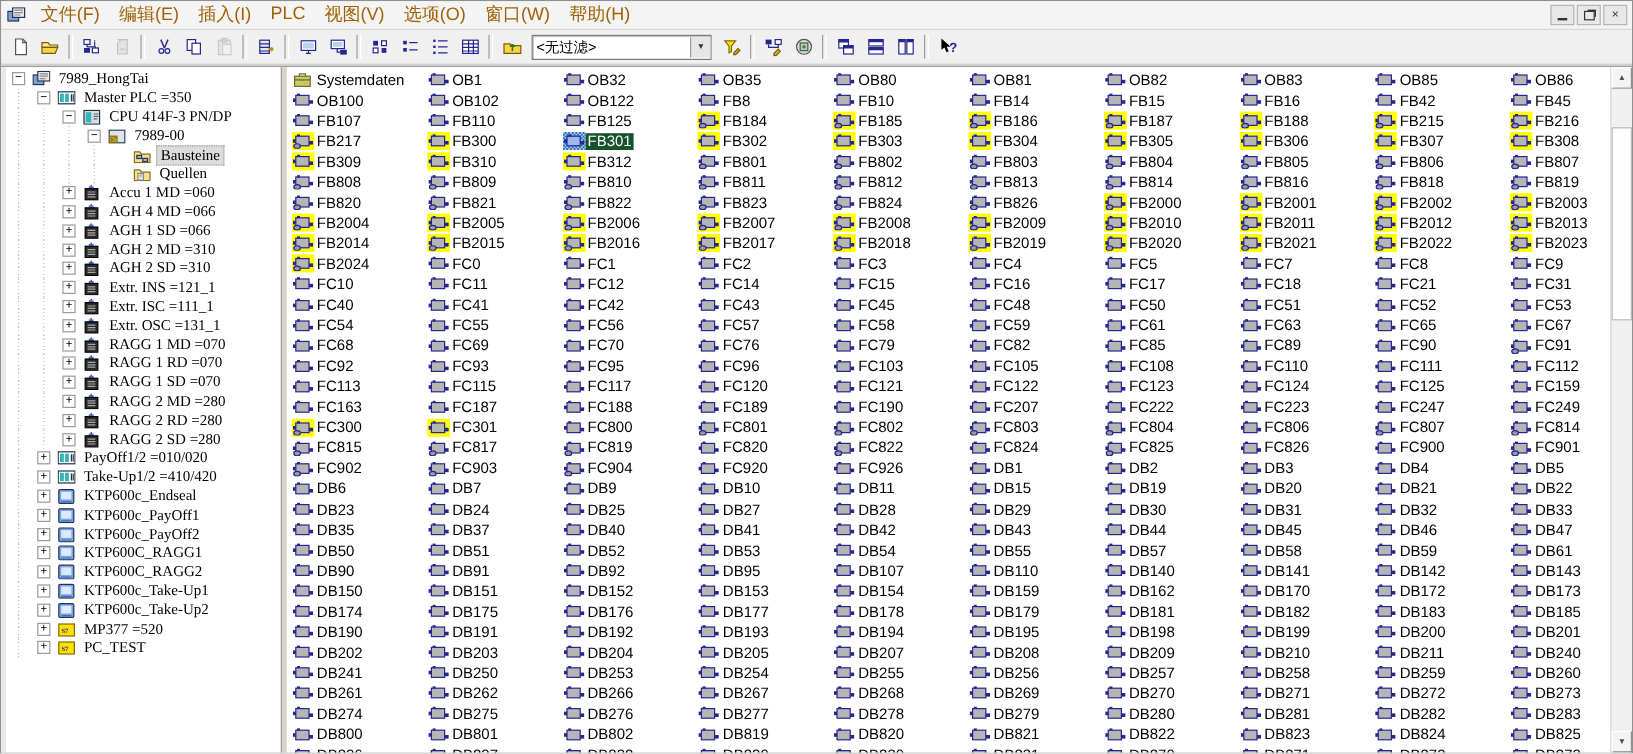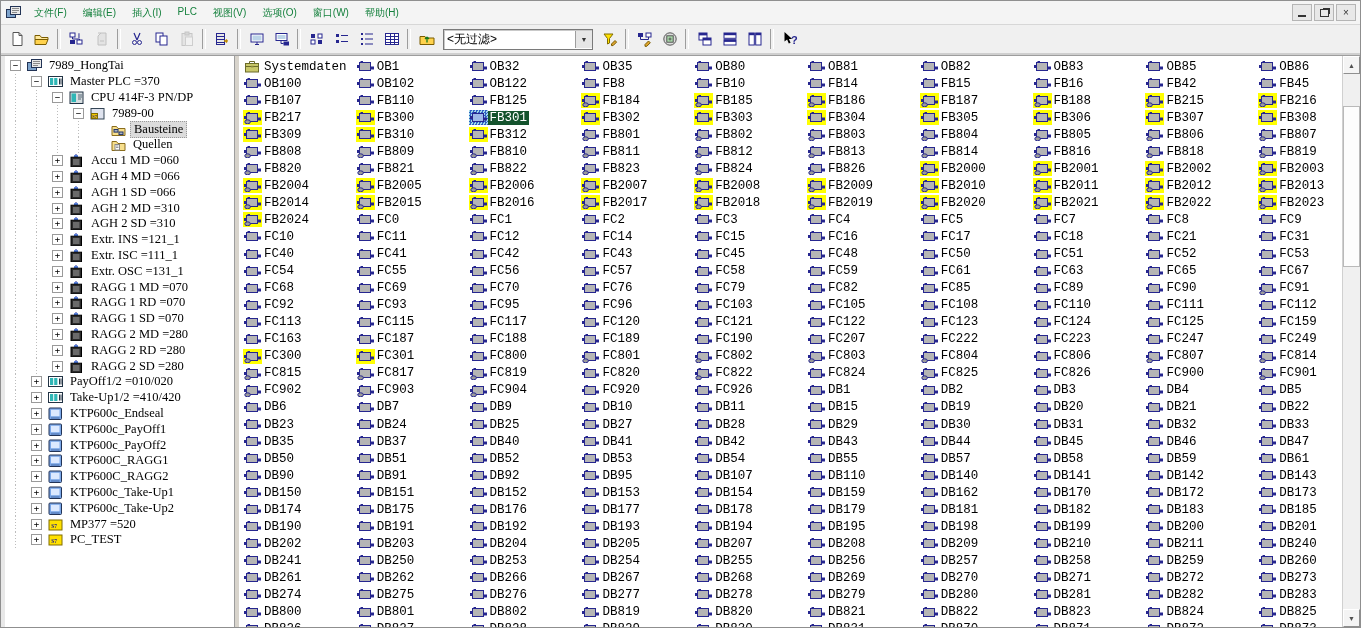--- a/index.html
+++ b/index.html
@@ -2,21 +2,21 @@
 <html><head>
 <meta charset="utf-8">
 <style>
   html,body{margin:0;padding:0;}
   body{width:1361px;height:628px;overflow:hidden;background:#f0f0f0;
        font-family:"Liberation Sans",sans-serif;-webkit-font-smoothing:none;}
   .window{width:1361px;height:628px;display:flex;flex-direction:column;border:1px solid #8f8f8f;box-sizing:border-box;}
   
   .menubar{height:23px;display:flex;align-items:center;background:#f4f4f4;border-bottom:1px solid #d7d7d7;flex:0 0 auto;}
   .appicon{width:20px;height:18px;margin:0 2px 0 3px;display:flex;align-items:center;justify-content:center;}
-  .menu-item{font-size:10px;color:#15803d;padding:3px 8px;cursor:default;white-space:nowrap;}
+  .menu-item{font-size:15px;color:#a16207;padding:3px 8px;cursor:default;white-space:nowrap;}
   .winbtns{margin-left:auto;display:flex;align-items:center;gap:2px;padding-right:4px;}
   .winbtn{width:18px;height:15px;border:1px solid #b5b5b5;background:#e8e8e8;display:flex;align-items:center;justify-content:center;font-size:10px;color:#333;line-height:1;}
   .glyph-min{width:8px;border-bottom:2px solid #333;height:6px;}
   .glyph-rest{width:7px;height:6px;border:1px solid #333;box-shadow:2px -2px 0 -1px #333;}
   
   .toolbar{height:28px;display:flex;align-items:center;background:#f0f0f0;border-bottom:2px solid #cfcfcf;padding:0 3px;flex:0 0 auto;}
   .tbtn{width:23px;height:22px;display:flex;align-items:center;justify-content:center;border:1px solid #f0f0f0;}
   .tbtn.disabled svg{opacity:.38;filter:grayscale(1);}
   .tsep{width:2px;height:20px;border-left:1px solid #9d9d9d;border-right:1px solid #fff;margin:0 3px;}
   .filterbox{width:148px;height:19px;background:#fff;border:1px solid #7a7a7a;box-shadow:inset 1px 1px 0 #c9c9c9;
@@ -32,21 +32,21 @@
   .trow{height:15.8px;display:flex;align-items:center;font-family:"Liberation Serif",serif;font-size:12.5px;white-space:nowrap;}
   .guide{width:21px;height:100%;flex:0 0 21px;background:repeating-linear-gradient(to bottom,#bdbdbd 0 1px,transparent 1px 3px);background-size:1px 100%;background-position:10px 0;background-repeat:no-repeat;}
   .expcell{width:21px;flex:0 0 21px;display:flex;align-items:center;justify-content:center;}
   .expbox{width:9px;height:9px;border:1px solid #9a9a9a;background:#fff;display:flex;align-items:center;justify-content:center;
           font-family:"DejaVu Sans Mono",monospace;font-size:9px;line-height:7px;color:#000;}
   .ticon{width:16px;height:14px;margin-right:4px;display:flex;align-items:center;justify-content:center;}
   .tlabel{padding:0 3px;}
   .tlabel.tsel{background:#dcdcdc;border:1px dotted #9a9a9a;}
   
   .grid{flex:1;display:grid;grid-template-columns:repeat(10,112.8px);grid-auto-rows:17.05px;
-        padding:2px 0 0 3px;overflow:hidden;font-family:Liberation Mono, monospace;font-size:12.5px;}
+        padding:2px 0 0 3px;overflow:hidden;font-family:Liberation Sans, sans-serif;font-size:12.5px;}
   .cell{display:flex;align-items:center;white-space:nowrap;overflow:hidden;}
   .icoWrap{width:19px;height:15px;display:flex;align-items:center;justify-content:center;flex:0 0 19px;}
   .icoWrap.yel{background:#ffff00;}
   .icoWrap.selIco{background:repeating-conic-gradient(#2f5fc4 0% 25%,#9fd8e8 0% 50%);background-size:3px 3px;}
   .blbl{padding:0 2px;}
   .cell.sel .blbl{background:#14532d;color:#fff;}
   
   .vscroll{width:17px;flex:0 0 17px;background:#f0f0f0;border-left:1px solid #d0d0d0;display:flex;flex-direction:column;}
   .sbtn{height:16px;flex:0 0 16px;background:#f4f4f4;border:1px solid #fff;border-right-color:#8f8f8f;border-bottom-color:#8f8f8f;display:flex;align-items:center;justify-content:center;font-size:7px;color:#505050;}
   .strack{flex:1;position:relative;background:#f0f0f0;}
@@ -282,21 +282,21 @@
             <span class="expbox">−</span>
           </span>
           <span class="ticon">
             <svg width="15" height="13" viewBox="0 0 15 13">
               <rect x="0.5" y="1.5" width="14" height="10" fill="#fff" stroke="#223344"></rect>
               <rect x="2" y="3" width="3.2" height="7" fill="#2fb6b6"></rect>
               <rect x="6.2" y="3" width="3.2" height="7" fill="#2fb6b6"></rect>
               <path d="M11.5 3.5v6M13 3.5v6" stroke="#223344"></path>
             </svg>
           </span>
-          <span class="tlabel">Master PLC =370</span>
+          <span class="tlabel">Master PLC =350</span>
         </div>
         <div class="trow">
           <span class="guide"></span>
           <span class="guide"></span>
           <span class="expcell">
             <span class="expbox">−</span>
           </span>
           <span class="ticon">
             <svg width="15" height="13" viewBox="0 0 15 13">
               <rect x="1" y="1" width="13" height="11.5" fill="#d7dee0" stroke="#223344"></rect>

